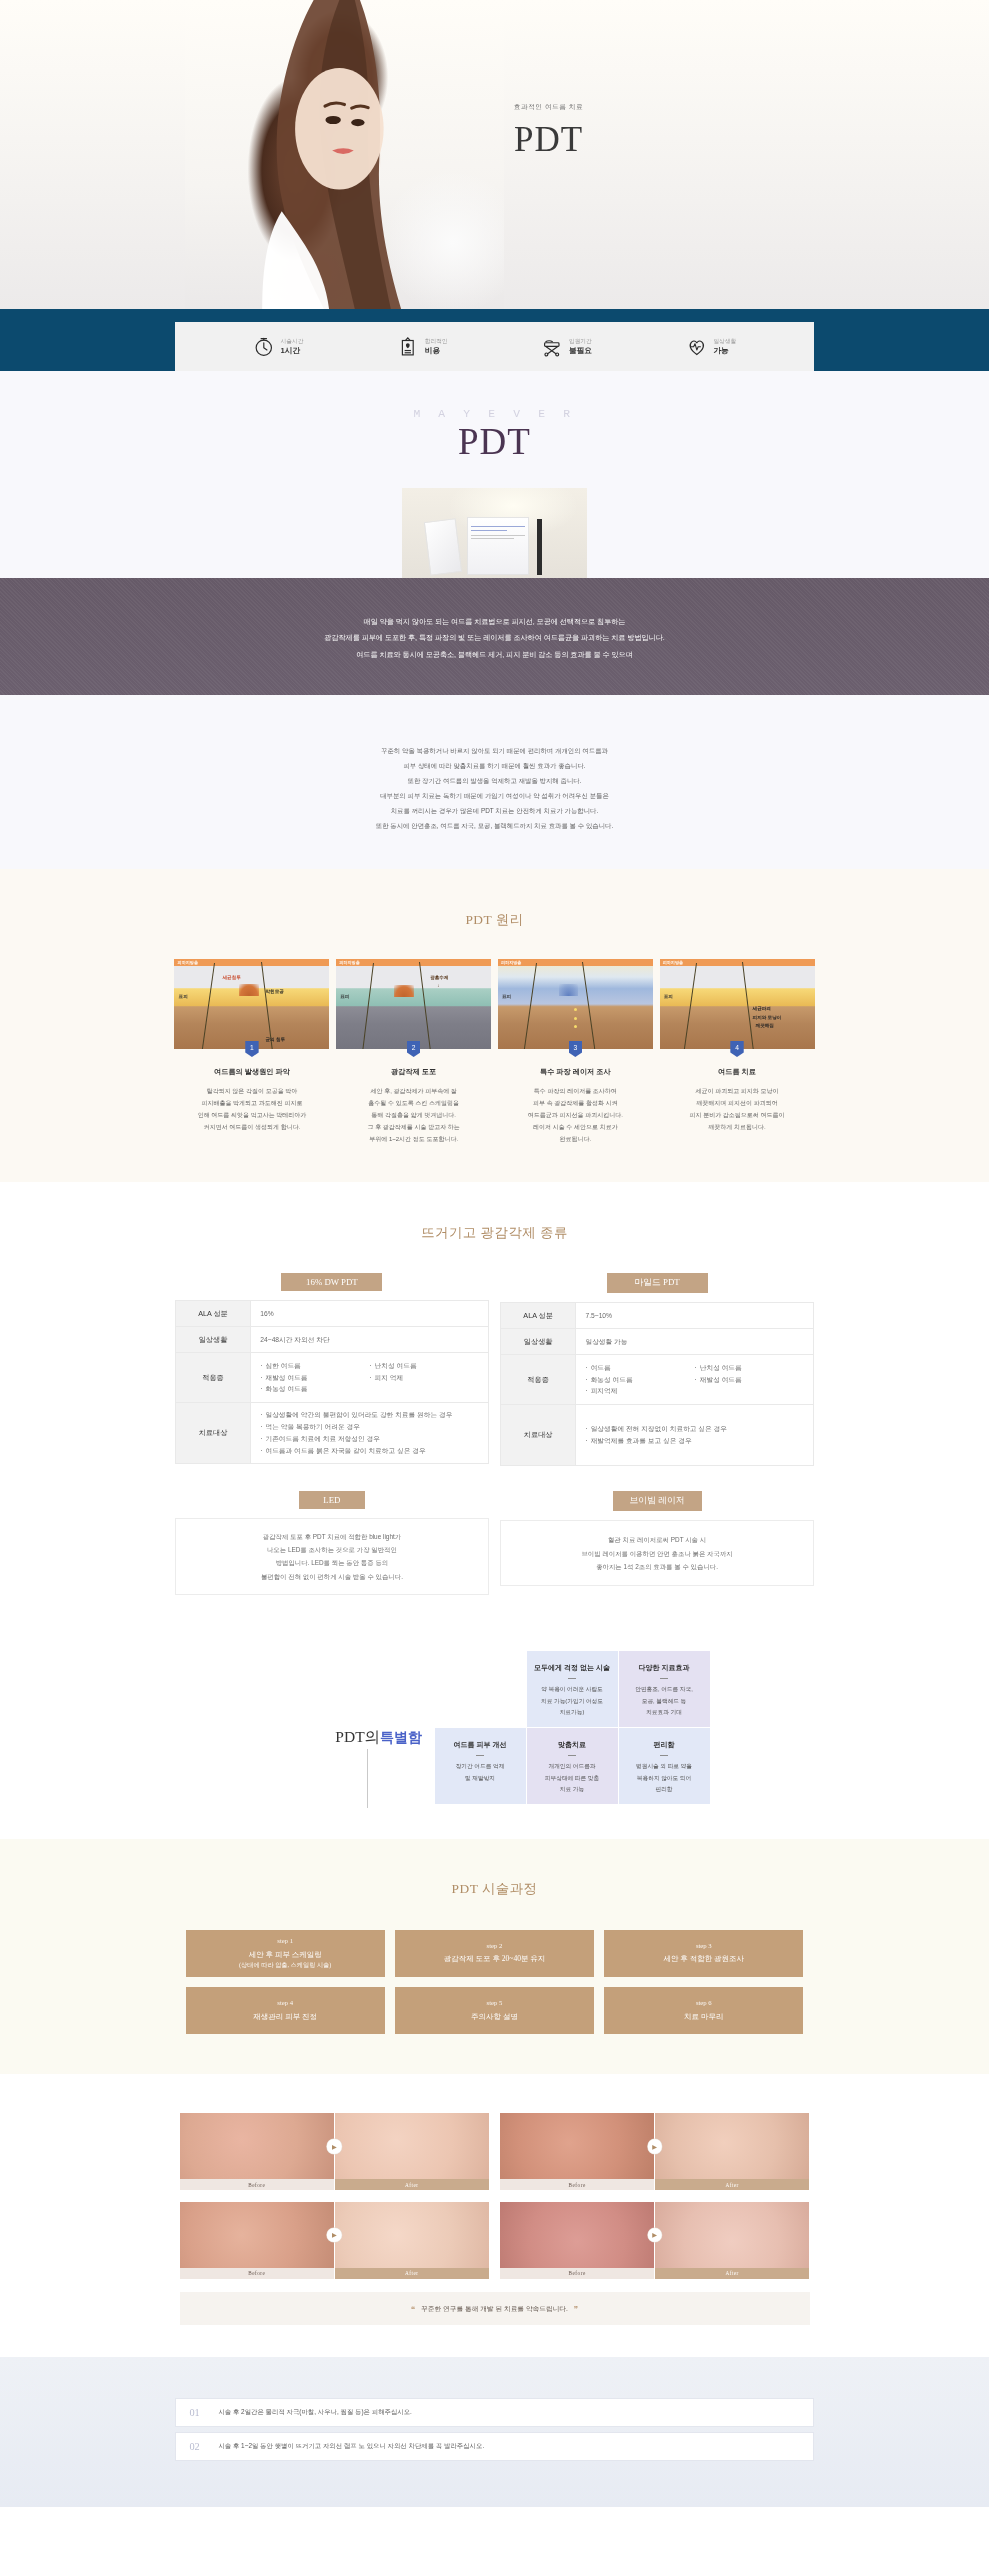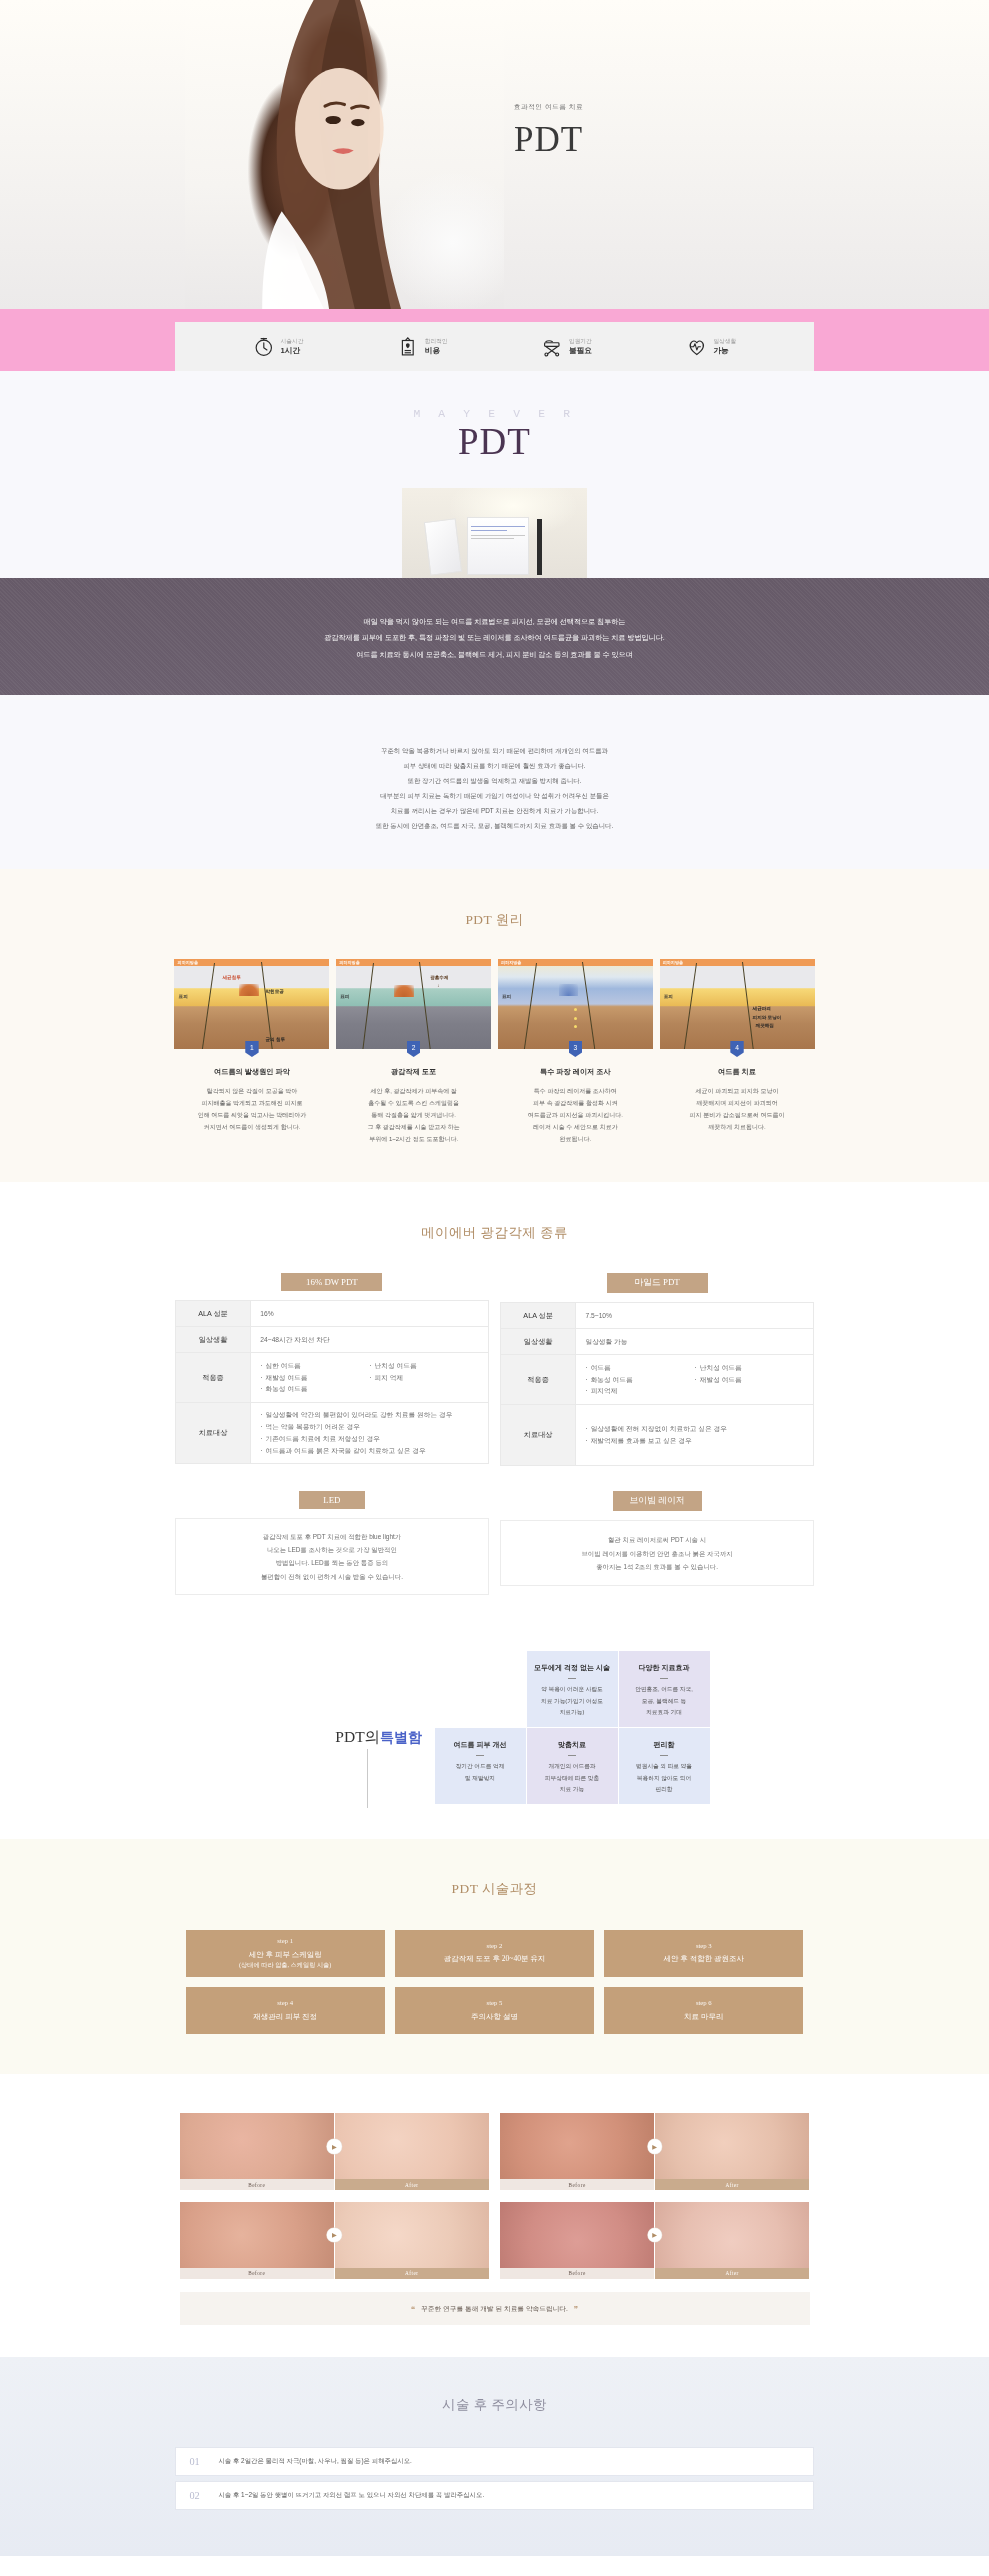--- a/index.html
+++ b/index.html
@@ -27,21 +27,21 @@
   }
   .hero-hair {
     position:absolute; left:0; top:0; width:100%; height:100%;
   }
   .hero-txt { position:absolute; left:484px; top:103px; text-align:center; width:129px; }
   .hero-sub { font-size:6.7px; color:#6d6d6d; letter-spacing:0.5px; }
   .hero-pdt { font-family:"Liberation Serif","DejaVu Serif",serif;
     font-size:35px; color:#3a3a3a; letter-spacing:1px; line-height:1.1; margin-top:9.3px;}
 
   
-  .infobar-wrap { background:#f9a8d4; padding:13px 0 0; }
+  .infobar-wrap { background:#0c4a6e; padding:13px 0 0; }
   .infobar { width:639px; margin:0 auto; background:#f1f1f1; height:49px;
      display:flex; align-items:center; justify-content:space-around; padding:0 31px;}
   .infoitem { display:flex; align-items:center; gap:6.2px; }
   .infoitem .ico { width:21.6px; height:21.6px; flex:0 0 21.6px; }
   .infoitem .tx small { display:block; font-size:5.7px; color:#999; line-height:1.5; }
   .infoitem .tx b { display:block; font-size:7.7px; color:#333; font-weight:bold; line-height:1.45; }
 
   
   .brandblock { background:#f8f8fc; padding:37px 0 0; text-align:center; }
   .brand-name { font-family:Liberation Mono, monospace; font-size:11.3px; letter-spacing:5.7px;
@@ -398,21 +398,21 @@
             <div>깨끗하게 치료됩니다.</div>
           </div>
         </div>
 
       </div>
     </div>
   </section>
 
   <section class="agents">
     <div class="sec-title-wrap">
-      <span class="sec-title">메이에버 광감각제 종류</span>
+      <span class="sec-title">뜨거기고 광감각제 종류</span>
     </div>
 
     <div class="inner">
       <div class="agent-row">
 
         <div class="agent-col">
           <div class="agent-tag">16% DW PDT</div>
           <table class="agent">
             <tbody>
                 <tr>
@@ -656,23 +656,20 @@
     </div>
 
     <div class="quote">
       <span class="qm">❝</span>
       <span>꾸준한 연구를 통해 개발 된 치료를 약속드립니다.</span>
       <span class="qm">❞</span>
     </div>
   </section>
 
   <section class="caution">
-    <div class="sec-title-wrap">
-      <span class="sec-title">시술 후 주의사항</span>
-    </div>
     <div class="c-list">
       <div class="c-item">
         <span class="c-num">01</span>
         <span class="c-tx">시술 후 2일간은 물리적 자극(마찰, 사우나, 찜질 등)은 피해주십시오.</span>
       </div>
       <div class="c-item">
         <span class="c-num">02</span>
         <span class="c-tx">시술 후 1~2일 동안 햇볕이 뜨거기고 자외선 램프 노 있으니 자외선 차단제를 꼭 발라주십시오.</span>
       </div>
 

